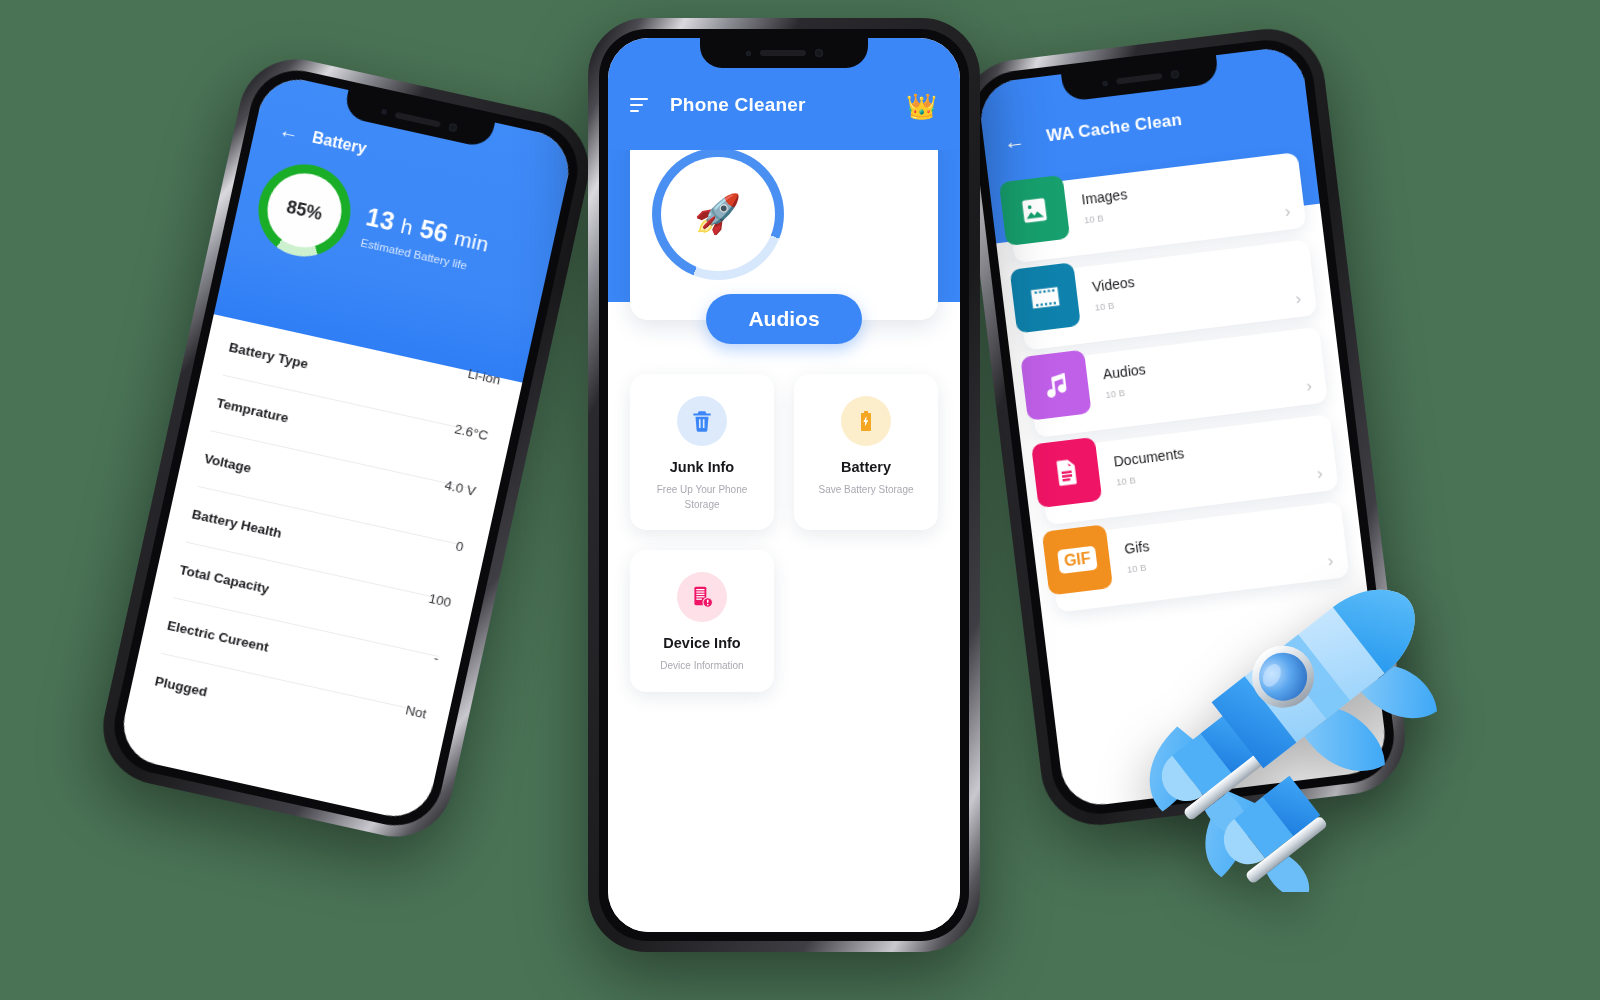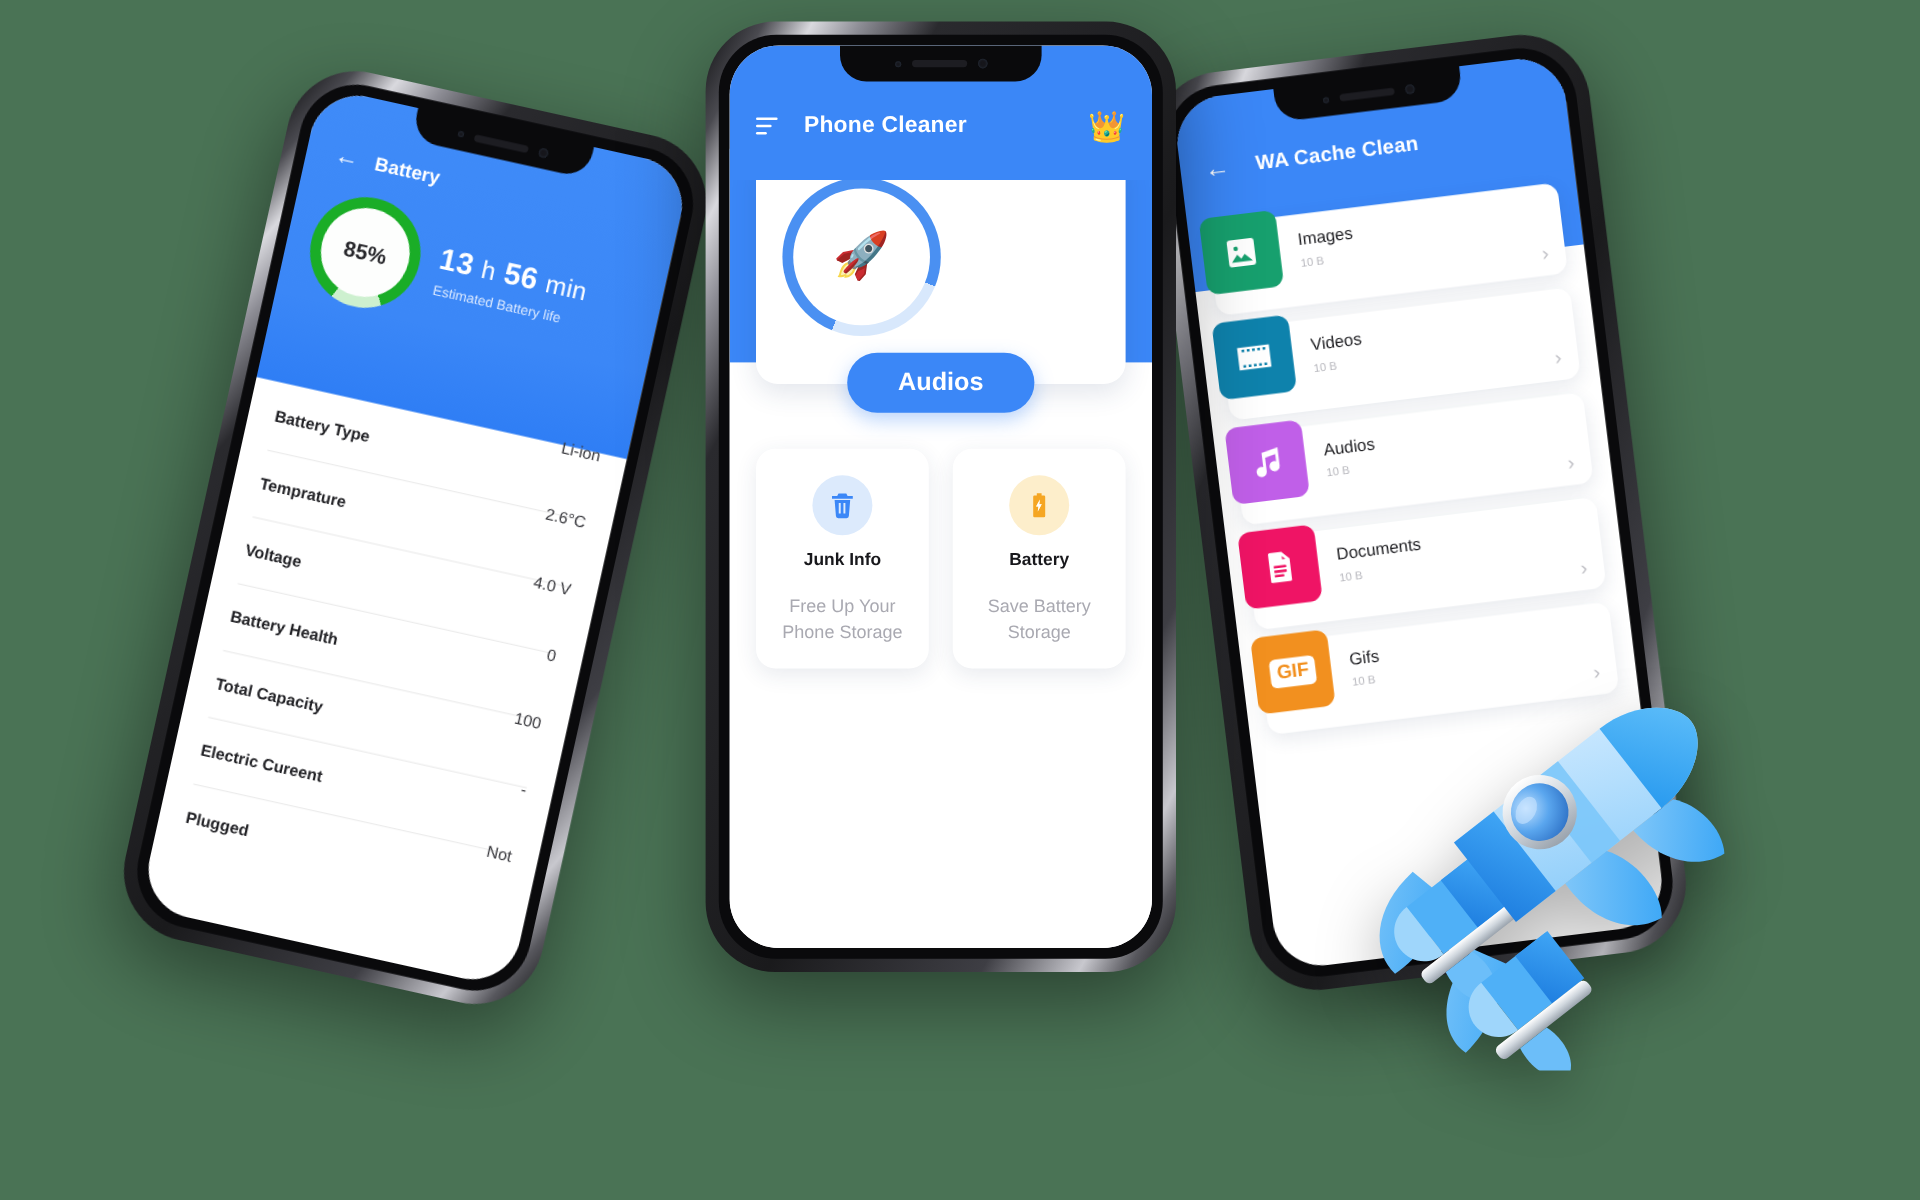--- a/index.html
+++ b/index.html
@@ -125,21 +125,21 @@
   .bat-row + .bat-row::before {
     content: ""; position: absolute; left: 22px; right: 22px; top: 0;
     height: 1px; background: #ececec;
   }
   .bat-row .k { color: #222226; font-weight: 600; }
   .bat-row .v { color: #37373c; font-weight: 500; white-space: nowrap; }
   .bat-row.offset-val .v { transform: translateY(-26px); }
 
   
   #phone-center {
-    width: 392px; height: 792px;
+    width: 392px; height: 934px;
     left: 588px; top: 18px;
     z-index: 3;
   }
   #phone-center .notch { width: 168px; height: 30px; }
   .pc-appbar {
     height: 112px;
     padding: 56px 22px 0 22px;
     background: #3b87f7;
     align-items: flex-start;
     justify-content: space-between;
@@ -201,21 +201,21 @@
   .tile-icon {
     width: 50px; height: 50px; border-radius: 50%;
     margin: 0 auto 13px auto;
     display: flex; align-items: center; justify-content: center;
   }
   .tile-icon.blue { background: #dceafc; }
   .tile-icon.green { background: #d8f7e3; }
   .tile-icon.amber { background: #fdeecb; }
   .tile-icon.rose  { background: #fde0e8; }
   .tile-title { font-size: 14.5px; font-weight: 700; color: #18181c; }
-  .tile-sub { font-size: 15px; color: #a9a9b1; margin-top: 20px; line-height: 1.45; }
+  .tile-sub { font-size: 10px; color: #a9a9b1; margin-top: 8px; line-height: 1.45; }
 
   
   #phone-right {
     width: 366px; height: 770px;
     left: 1000px; top: 42px;
     transform: rotate(-7deg);
     z-index: 1;
   }
   #phone-right .notch { width: 156px; height: 28px; }
   .wa-appbar {
@@ -474,20 +474,39 @@
               <div class="tile-icon amber">
                 <svg width="24" height="24" viewBox="0 0 24 24" fill="#f5a623">
                     <path d="M10 2h4v2h2a1 1 0 0 1 1 1v16a1 1 0 0 1-1 1H8a1 1 0 0 1-1-1V5a1 1 0 0 1 1-1h2V2zm2.6 5.2L9.4 13h2l-.6 4.2 3.3-5.9h-2.1l.6-4.1z"></path>
                     <path d="M12.6 7.2 9.4 13h2l-.6 4.2 3.3-5.9h-2.1l.6-4.1z" fill="#fff"></path>
                   </svg>
               </div>
               <div class="tile-title">Battery</div>
               <div class="tile-sub">Save Battery Storage</div>
             </div>
 
+            <div class="tile">
+              <div class="tile-icon rose">
+                <svg width="26" height="26" viewBox="0 0 24 24">
+                    <rect x="5" y="2.5" width="11" height="17" rx="1.4" fill="#ef1465"></rect>
+                    <g fill="#fff">
+                      <rect x="6.7" y="4.6" width="7.6" height="1.2"></rect>
+                      <rect x="6.7" y="6.8" width="7.6" height="1.2"></rect>
+                      <rect x="6.7" y="9" width="7.6" height="1.2"></rect>
+                      <rect x="6.7" y="11.2" width="7.6" height="1.2"></rect>
+                      <rect x="6.7" y="13.4" width="5.2" height="1.2"></rect>
+                    </g>
+                    <circle cx="17.3" cy="17" r="4.4" fill="#ef1465" stroke="#fde0e8" stroke-width="1"></circle>
+                    <rect x="16.6" y="14.4" width="1.4" height="3.2" rx=".7" fill="#fff"></rect>
+                    <circle cx="17.3" cy="19" r=".8" fill="#fff"></circle>
+                  </svg>
+              </div>
+              <div class="tile-title">Device Info</div>
+              <div class="tile-sub">Device Information</div>
+            </div>
 
           </div>
         </div>
       </div>
     </div>
   </div>
 
   <svg id="rocket" viewBox="0 0 400 380">
     <defs>
       <linearGradient id="bodyG" x1="0" y1="1" x2="1" y2="0">

